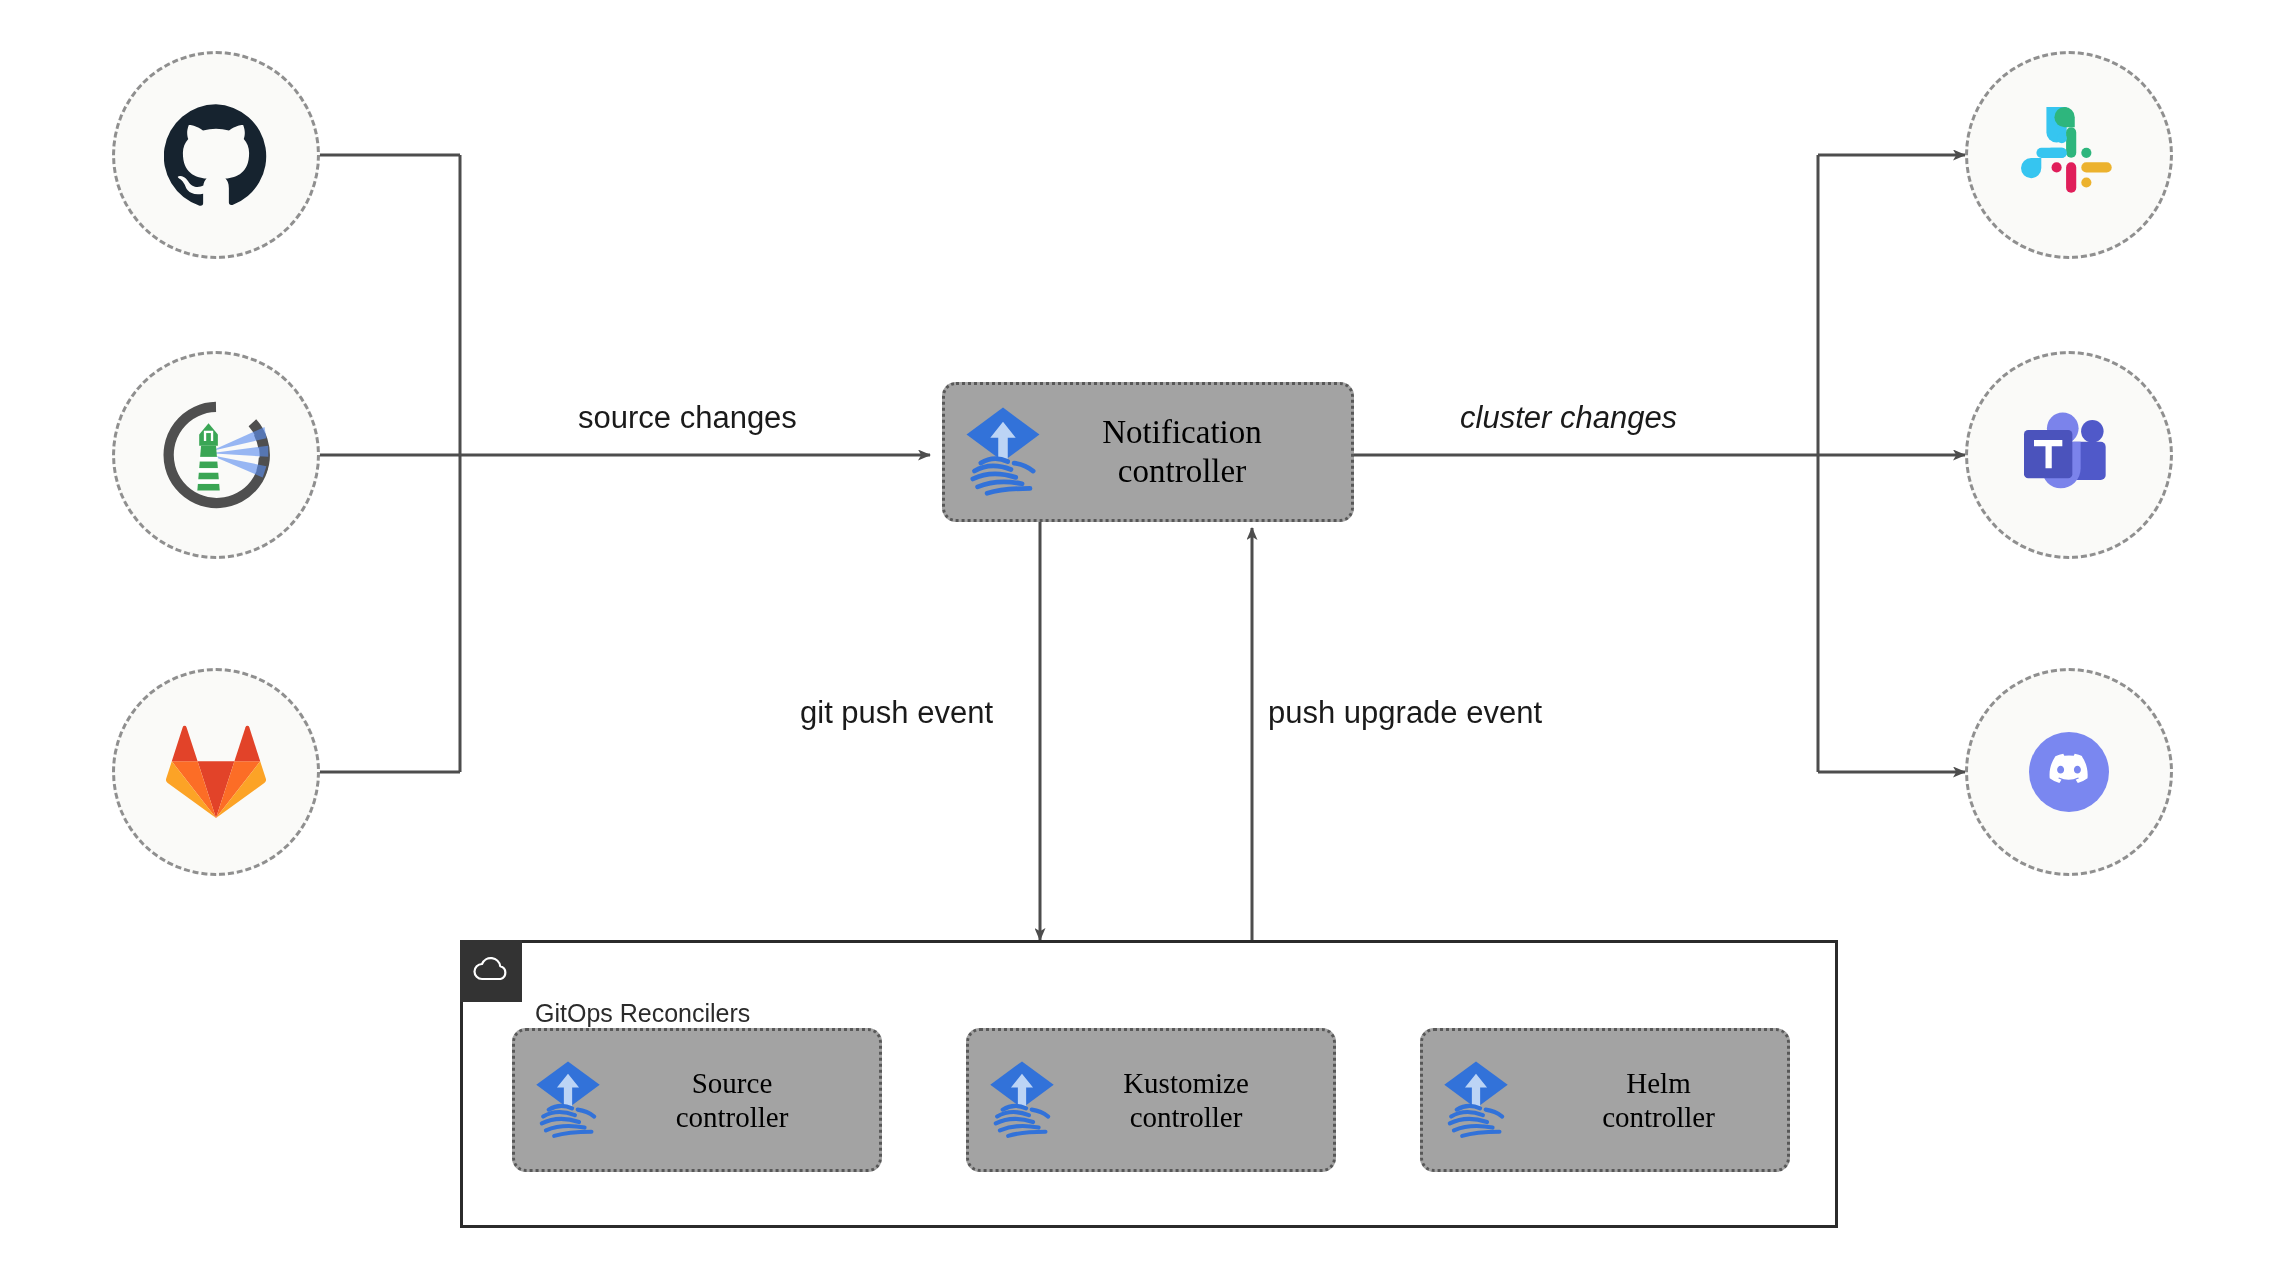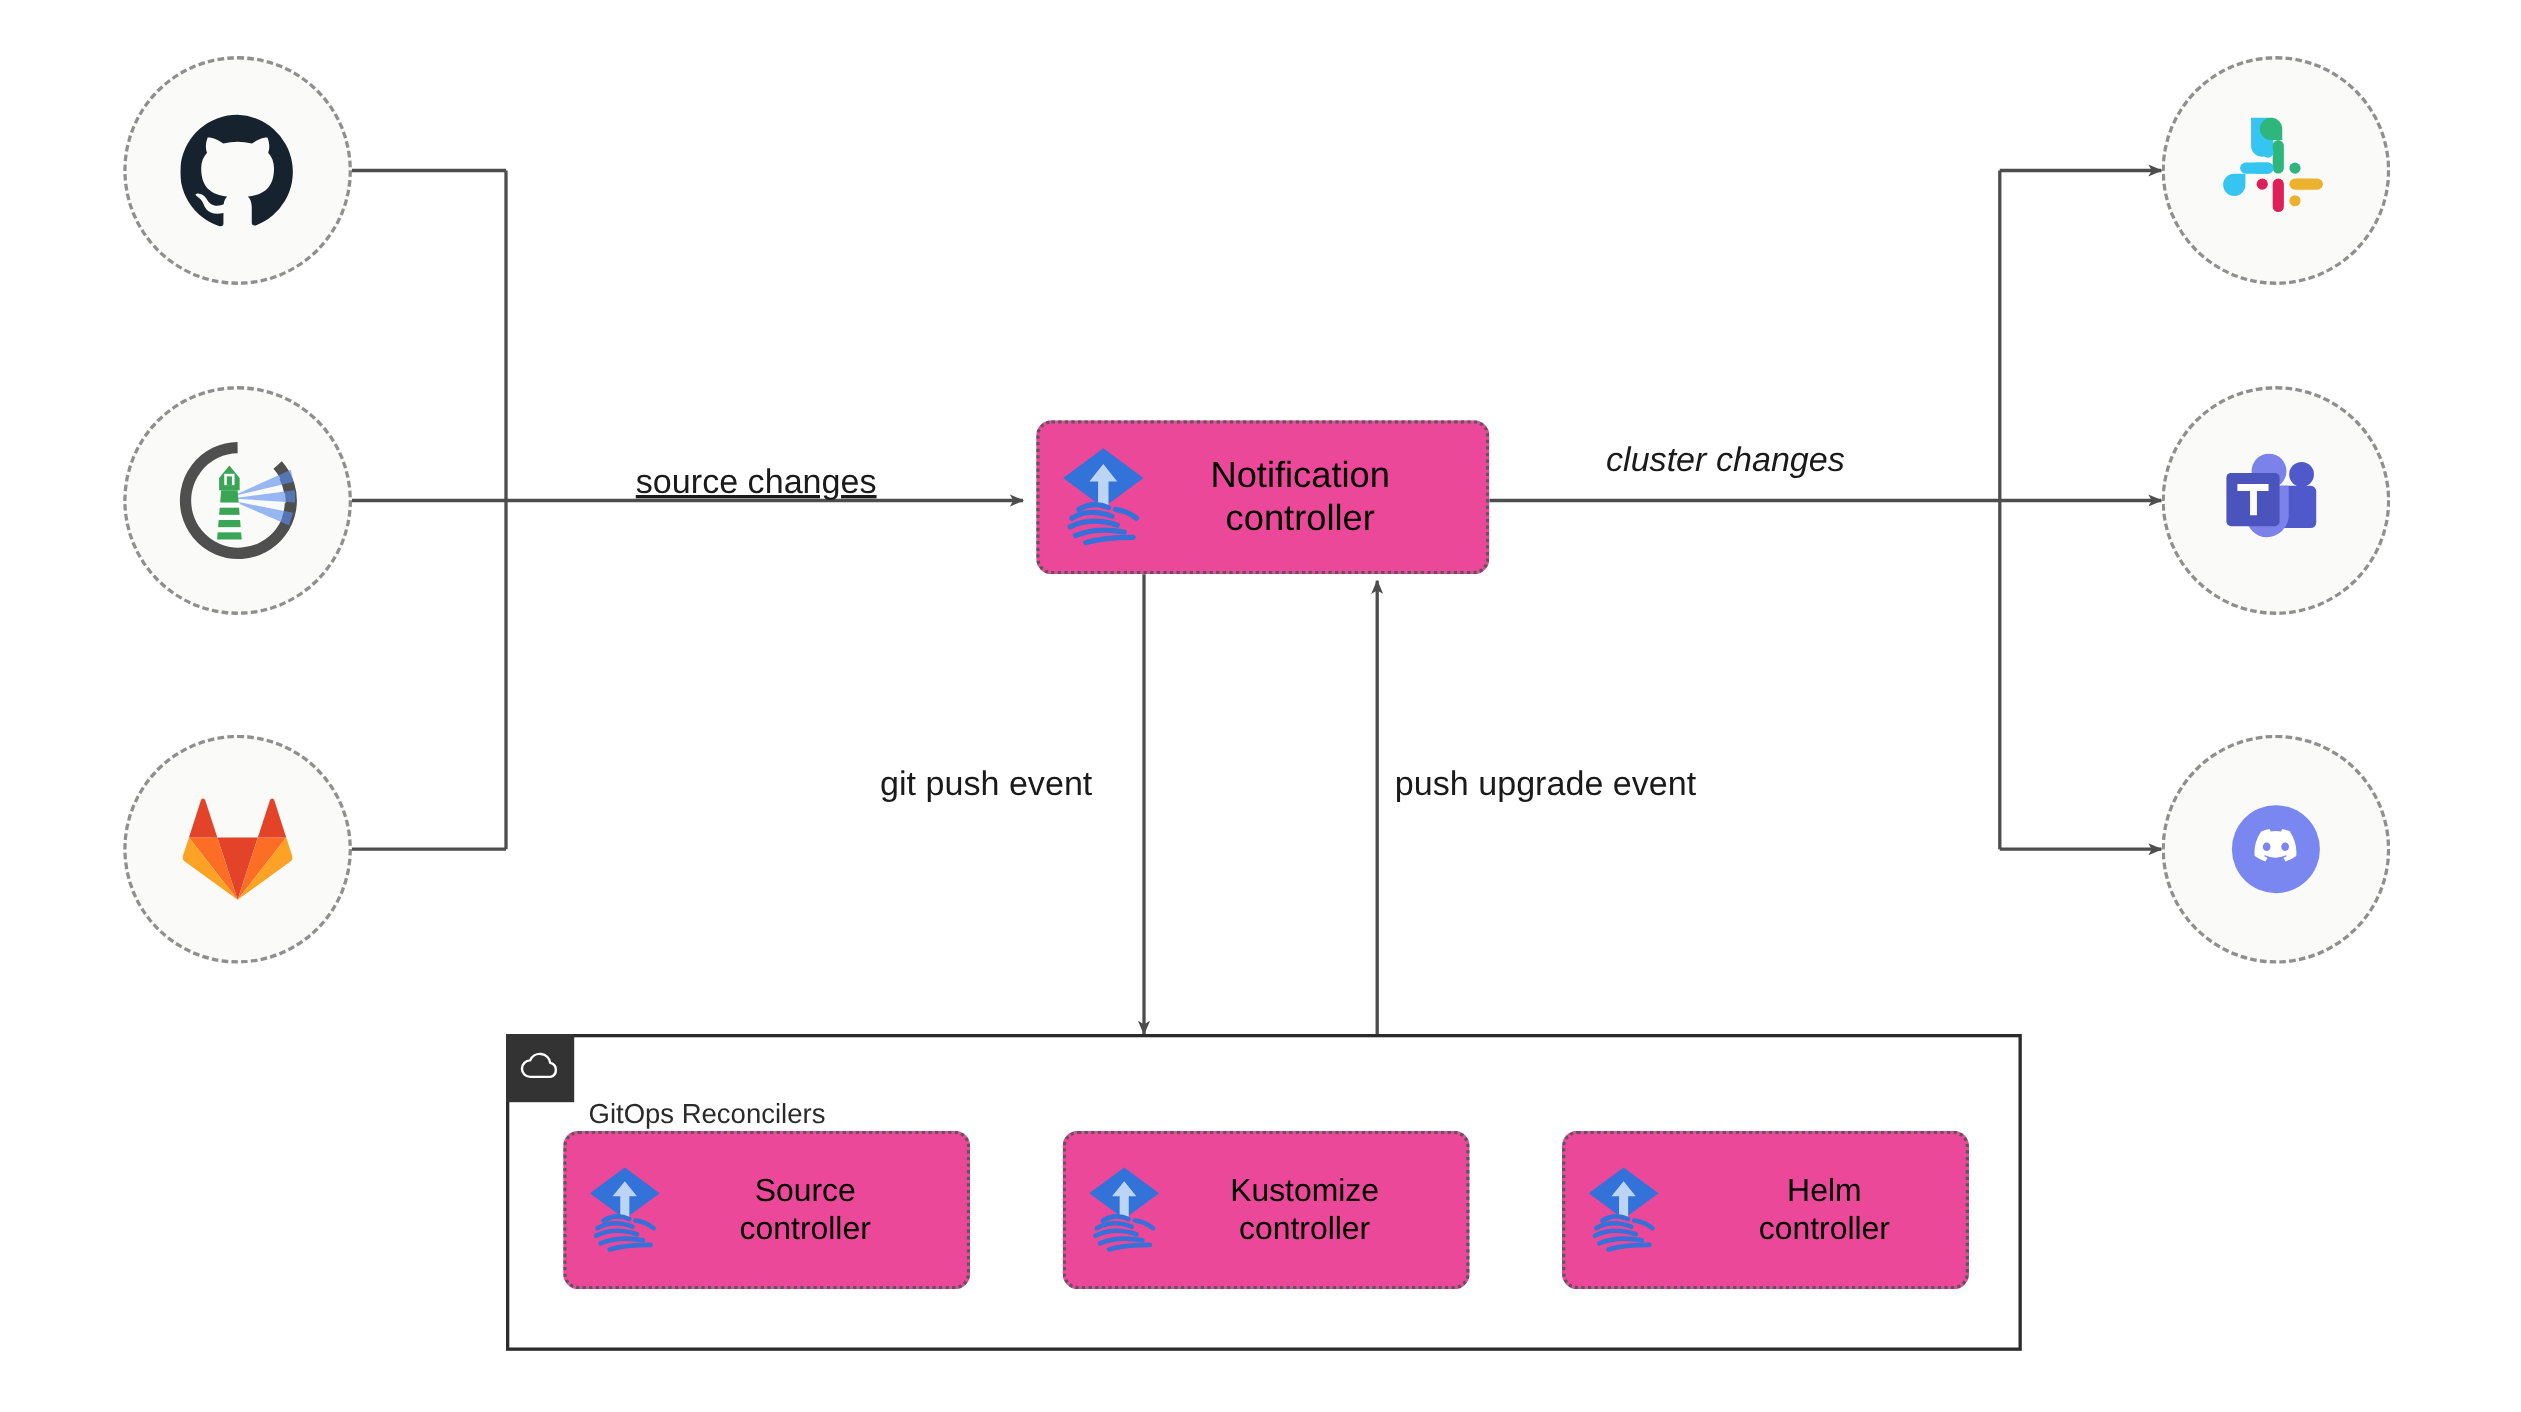--- a/index.html
+++ b/index.html
@@ -39,27 +39,28 @@
     display: flex;
     align-items: center;
     justify-content: center;
     box-sizing: border-box;
   }
   .circle-node svg { display: block; }
 
   
   .ctl-box {
     position: absolute;
-    background: #ec4899;
+    background: #a3a3a3;
     border: 3px dotted #585858;
     border-radius: 14px;
     box-sizing: border-box;
     display: flex;
     align-items: center;
     justify-content: flex-end;
+    font-family: Liberation Serif, serif;
   }
   .ctl-icon {
     flex: 0 0 auto;
     display: flex;
     align-items: center;
     justify-content: center;
   }
   .ctl-label {
     flex: 1 1 auto;
     text-align: center;
@@ -128,21 +129,21 @@
     margin-top: 44px;
   }
 
   
   .edge-label {
     position: absolute;
     font-size: 31px;
     color: #1a1a1a;
     white-space: nowrap;
   }
-  #label-source-changes  { left: 578px;  top: 420px; text-decoration: underline; }
+  #label-source-changes  { left: 578px;  top: 400px; }
   #label-cluster-changes { left: 1460px; top: 400px; font-style: italic; }
   #label-git-push        { left: 800px;  top: 695px; }
   #label-helm-upgrade    { left: 1268px; top: 695px; }
 </style>
 </head>
 <body>
 
 <div id="canvas">
 
   <svg id="wires" viewBox="0 0 2292 1284" xmlns="http://www.w3.org/2000/svg">

